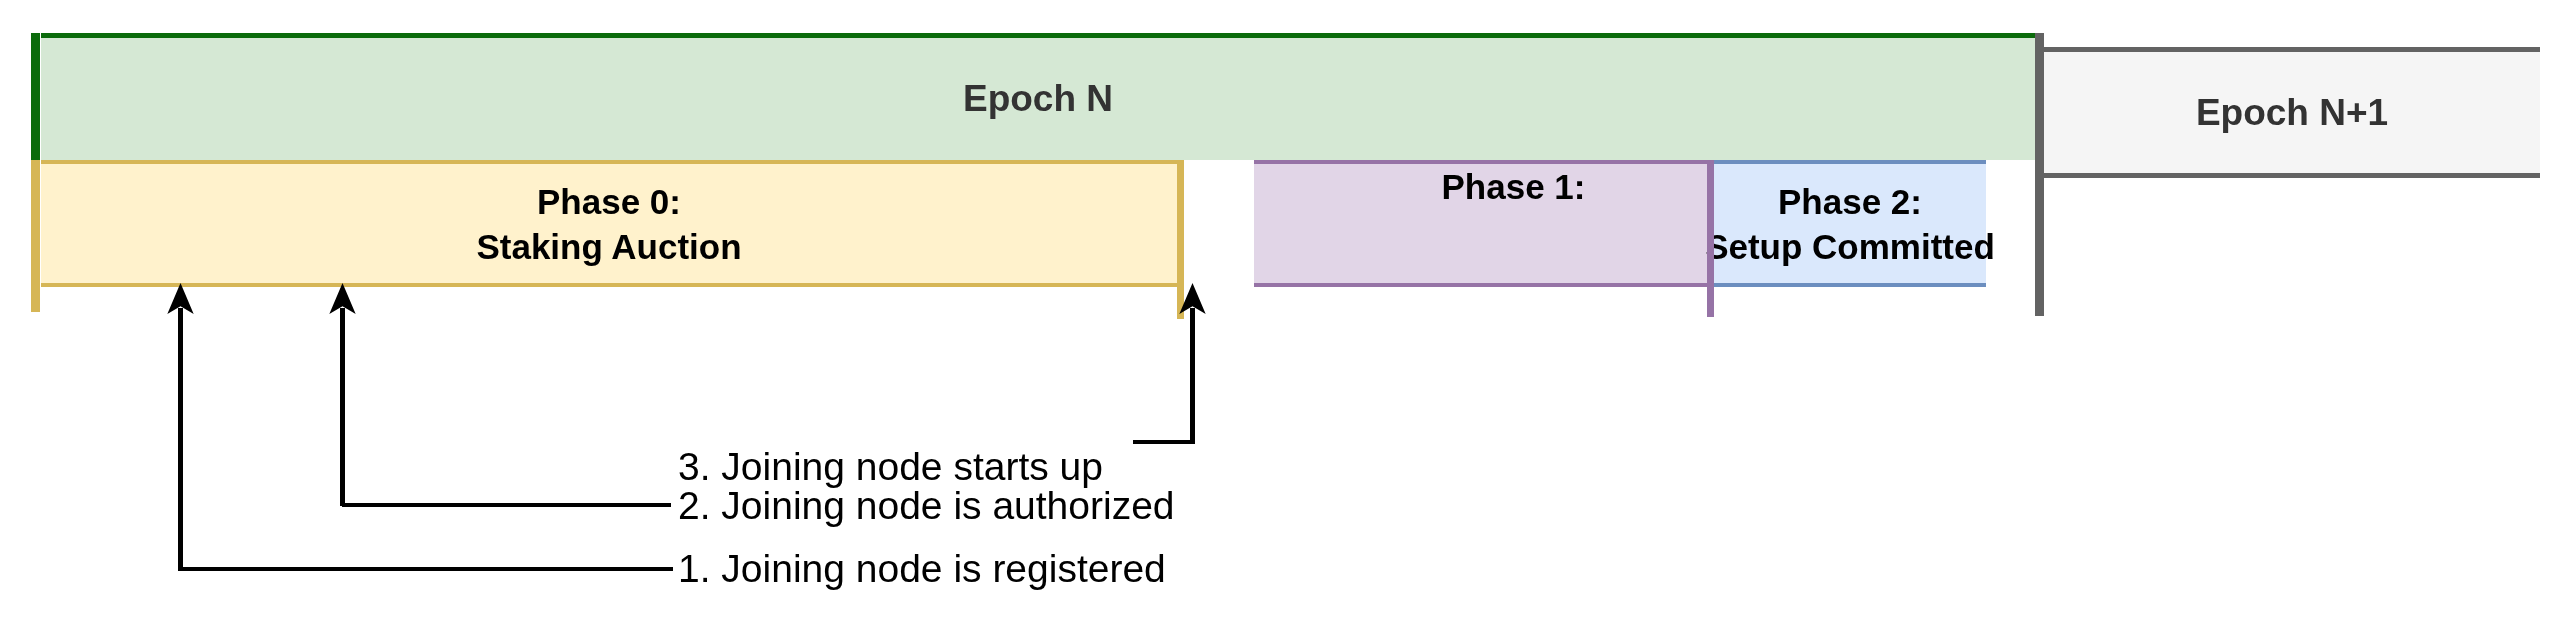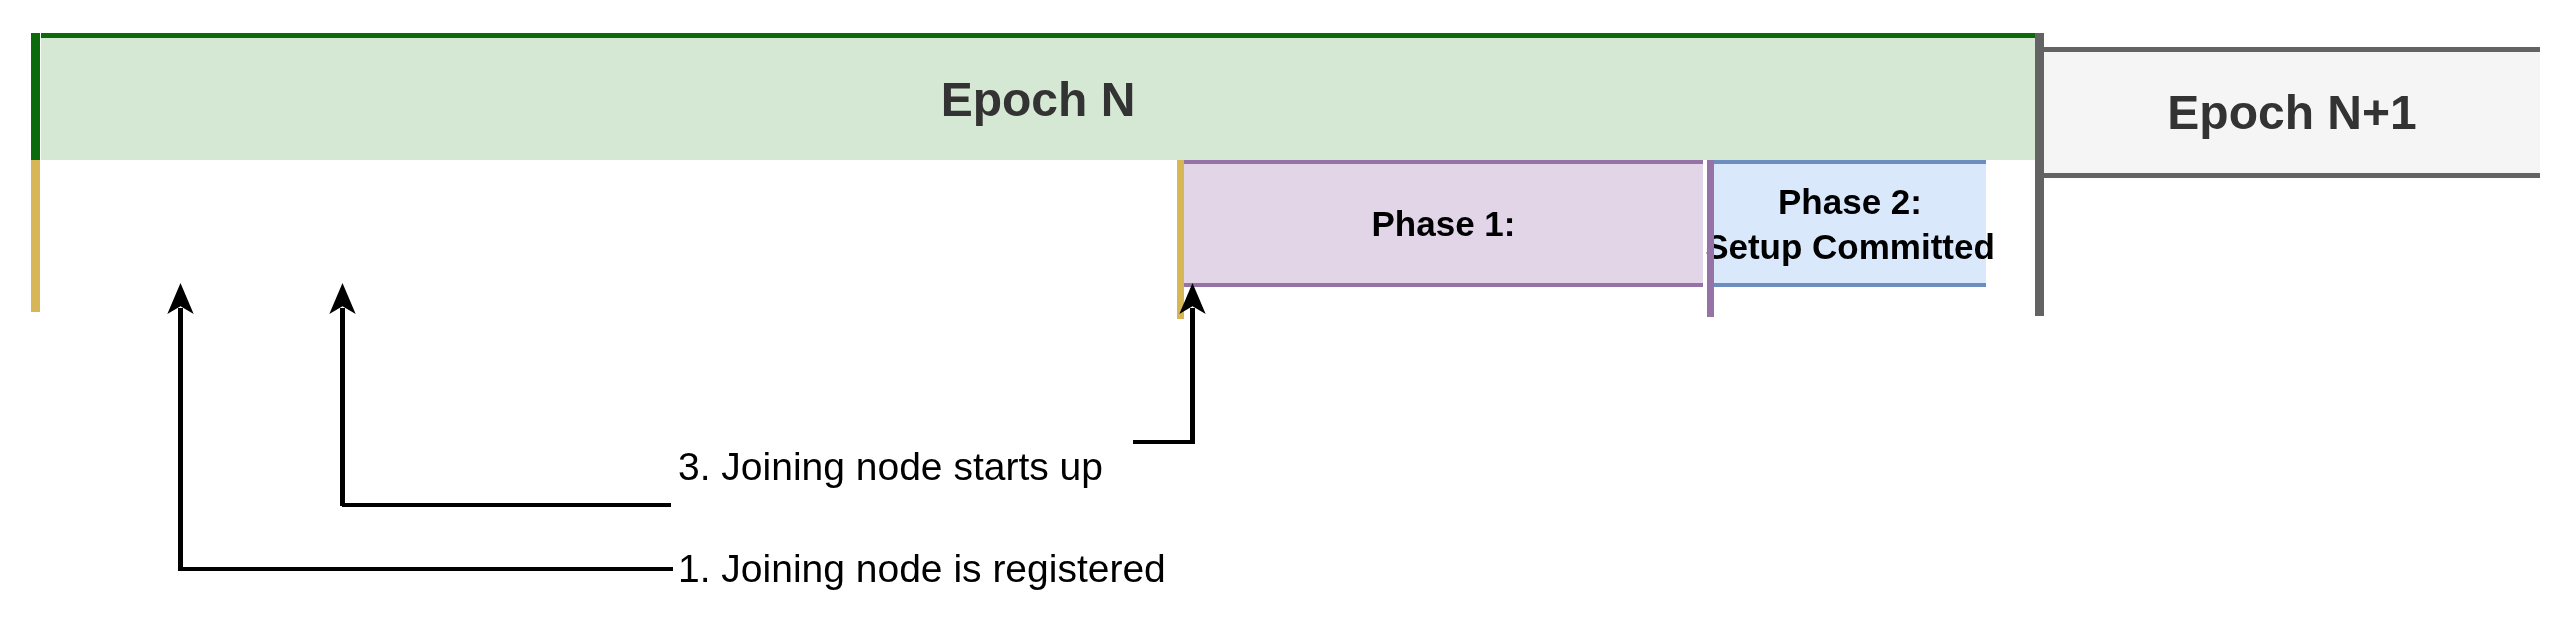--- a/index.html
+++ b/index.html
@@ -24,36 +24,36 @@
     display:flex;align-items:center;justify-content:center;
   }
   .epoch-n1{
     left:2044px;top:47px;width:496px;height:131px;
     background:var(--grayFill);
     border-top:5.5px solid var(--grayStroke);
     border-bottom:5.5px solid var(--grayStroke);
     display:flex;align-items:center;justify-content:center;
   }
   .epoch-label{
-    font-size:48px;font-weight:bold;color:var(--epochText);white-space:nowrap;
+    font-size:37px;font-weight:bold;color:var(--epochText);white-space:nowrap;
   }
   .green-marker{left:31px;top:33px;width:9.4px;height:127px;background:var(--greenStroke);}
   .gray-divider{left:2035px;top:33px;width:9.4px;height:283px;background:var(--grayStroke);}
   
   .phase{
     top:160px;height:127px;
     display:flex;flex-direction:column;align-items:center;justify-content:center;
   }
   .phase0{
     left:41px;width:1136px;background:var(--yellowFill);
     border-top:4.7px solid var(--yellowStroke);border-bottom:4.7px solid var(--yellowStroke);
   }
   .phase1{
-    left:1184px;width:519px;background:var(--purpleFill);
-    border-top:4.7px solid var(--purpleStroke);border-bottom:4.7px solid var(--purpleStroke);
+    left:1254px;width:519px;background:var(--purpleFill);
+    border-top:4.7px solid var(--purpleStroke);border-bottom:4.7px solid var(--purpleStroke);justify-content:space-between;
   }
   .phase2{
     left:1714px;width:272px;background:var(--blueFill);
     border-top:4.7px solid var(--blueStroke);border-bottom:4.7px solid var(--blueStroke);
   }
   .phase-line{
     font-size:35px;font-weight:bold;line-height:45px;color:var(--ink);
     white-space:nowrap;text-align:center;
   }
   
@@ -79,20 +79,24 @@
   <div class="abs epoch-n">
     <span class="epoch-label">Epoch N</span>
   </div>
 
   <div class="abs epoch-n1">
     <span class="epoch-label">Epoch N+1</span>
   </div>
 
   <div class="abs gray-divider"></div>
 
+  <div class="abs phase phase0">
+    <span class="phase-line">Phase 0:</span>
+    <span class="phase-line">Staking Auction</span>
+  </div>
 
   <div class="abs phase phase1">
     <span class="phase-line">Phase 1:</span>
   </div>
 
   <div class="abs phase phase2">
     <span class="phase-line">Phase 2:</span>
     <span class="phase-line">Setup Committed</span>
   </div>
 
@@ -105,20 +109,21 @@
     <path d="M17 0 L34 40 L17 30 L0 40 Z" fill="#000"></path>
   </svg>
   <div class="abs conn" style="left:180px;top:567px;width:493px;"></div>
   <div class="abs evt-label" style="top:545px;">1. Joining node is registered</div>
 
   <div class="abs stem" style="left:340px;top:308px;height:198px;"></div>
   <svg class="abs head" style="left:329px;top:283px;" viewBox="0 0 34 40">
     <path d="M17 0 L34 40 L17 30 L0 40 Z" fill="#000"></path>
   </svg>
   <div class="abs conn" style="left:342px;top:503px;width:329px;"></div>
+  <div class="abs evt-label" style="top:482px;">2. Joining node is authorized</div>
 
   <div class="abs stem" style="left:1190px;top:308px;height:135px;"></div>
   <svg class="abs head" style="left:1179px;top:283px;" viewBox="0 0 34 40">
     <path d="M17 0 L34 40 L17 30 L0 40 Z" fill="#000"></path>
   </svg>
   <div class="abs conn" style="left:1133px;top:440px;width:62px;"></div>
   <div class="abs evt-label" style="top:419px;margin-top:24px;">3. Joining node starts up</div>
 
 </div>
 

